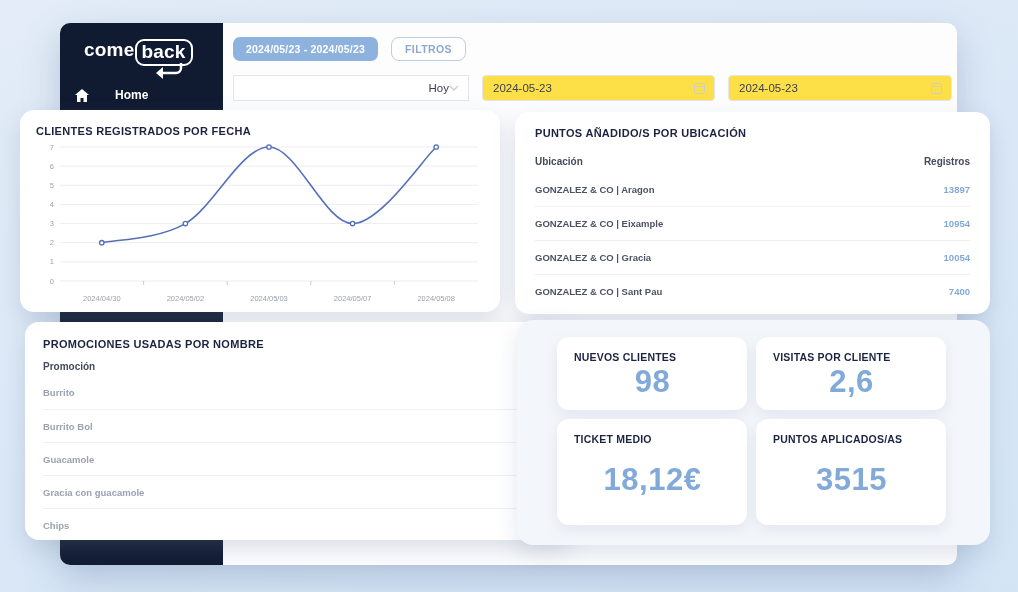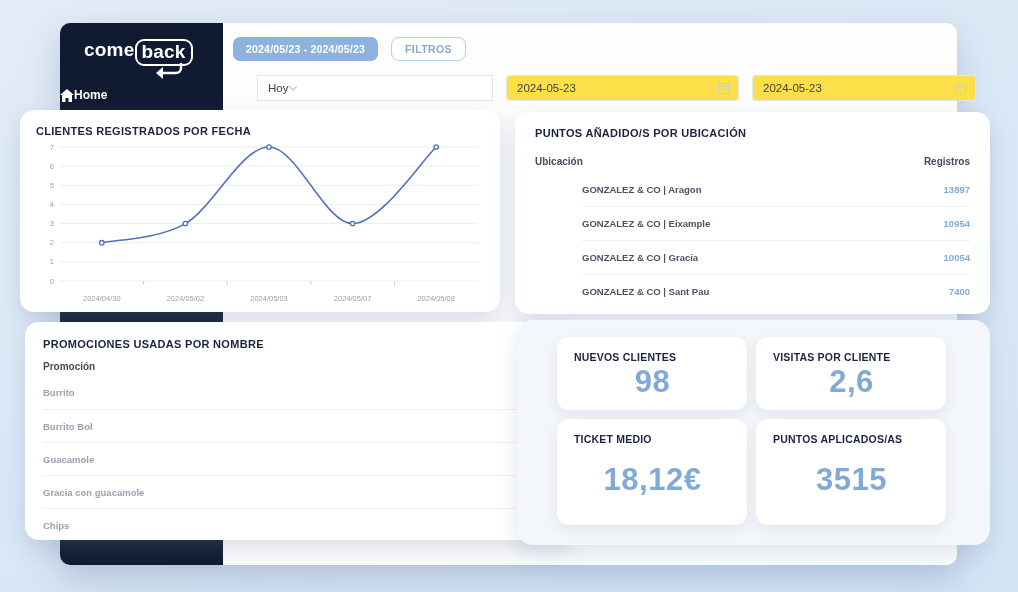--- a/index.html
+++ b/index.html
@@ -19,52 +19,52 @@
     display:flex; z-index:1;
   }
   .sidebar{
     width:163px; height:100%; background:#101a31;
     border-radius:10px 0 0 10px; flex:0 0 auto;
   }
   .logo{ margin:16px 0 0 24px; display:flex; align-items:flex-start; color:#fff;
          font-weight:700; font-size:19px; letter-spacing:.2px; position:relative; }
   .logo .back{ border:2.5px solid #fff; border-radius:9px; padding:0 5px 1px 4px; margin-left:1px; }
   .logo-arrow{ position:absolute; left:66px; top:24px; }
-  .side-item{ margin-top:22px; padding-left:0; display:flex; align-items:center; gap:0;
+  .side-item{ margin-top:22px; padding-left:15px; display:flex; align-items:center; gap:26px;
               color:#fff; font-size:12px; font-weight:600; cursor:pointer; }
   .topbar{ flex:1; padding:14px 14px 0 10px; }
   .topbar-row1{ display:flex; align-items:center; gap:13px; }
   .date-badge{ background:#8db2dd; color:#fff; font-size:10.5px; font-weight:700;
                padding:6px 13px; border-radius:7px; letter-spacing:.2px; cursor:pointer; }
   .filtros-btn{ background:#fff; border:1.5px solid #b9cfe8; color:#8ba9ce; font-size:10.5px;
                 font-weight:700; padding:5px 13px; border-radius:8px; letter-spacing:.4px; cursor:pointer;
                 font-family:"Liberation Sans", sans-serif; }
   .topbar-row2{ display:flex; gap:13px; margin-top:14px; }
   .select-box{ width:236px; height:26px; border:1px solid #e2e5ea; border-radius:0;
-               display:flex; align-items:center; justify-content:flex-start;
-               padding:0 9px 0 10px; font-size:11.5px; color:#3c414d; cursor:pointer; background:#fff;margin-left:24px; }
+               display:flex; align-items:center; justify-content:flex-end;
+               padding:0 9px 0 10px; font-size:11.5px; color:#3c414d; cursor:pointer; background:#fff; }
   .date-input{ height:26px; border:1px solid #e2e5ea; border-radius:4px; background:#fde047;
                display:flex; align-items:center; justify-content:space-between;
                padding:0 9px 0 10px; font-size:11.5px; color:#3c414d; cursor:pointer; }
   .date-input.d1{ width:233px; } .date-input.d2{ width:224px; }
   .cal-icon{ width:11px; height:11px; border:1.5px solid #c9ccd3; border-radius:2.5px; position:relative; }
   .cal-icon::before{ content:""; position:absolute; left:1px; right:1px; top:2px; height:1.5px; background:#c9ccd3; }
   
   .card{ position:absolute; background:#fff; border-radius:14px; z-index:2;
          box-shadow:0 9px 22px rgba(108,128,160,.24); }
   .card-title{ font-size:11px; font-weight:700; letter-spacing:.3px; color:#1c2340; }
   #card-chart{ left:20px; top:110px; width:480px; height:202px; padding:15px 14px 8px 16px; }
   #card-puntos{ left:515px; top:112px; width:475px; height:202px; padding:15px 20px 10px 20px; }
   #card-promos{ left:25px; top:322px; width:548px; height:218px; padding:16px 18px 1px 18px; }
   .thead{ display:flex; justify-content:space-between; font-size:10px; font-weight:700; color:#434a5a; }
   #card-puntos .thead{ margin-top:17px; }
   #card-promos .thead{ margin-top:11px; }
   .trow{ display:flex; justify-content:space-between; align-items:center; border-top:1px solid #eef0f4; }
   .trow:first-of-type{ border-top:none; }
-  #card-puntos .trow{ height:34px; } #card-puntos .tbody{ margin-top:5px;margin-left:47px; }
+  #card-puntos .trow{ height:34px; } #card-puntos .tbody{ margin-top:5px; }
   #card-promos .trow{ height:33px; } #card-promos .tbody{ margin-top:4px; }
   .tcell-l{ font-size:9.5px; font-weight:700; }
   #card-puntos .tcell-l{ color:#4a5264; }
   #card-promos .tcell-l{ color:#9aa1b0; }
   .tcell-r{ font-size:9.5px; font-weight:700; color:#82aad8; }
   
   #kpi-panel{ left:517px; top:320px; width:473px; height:225px; border-radius:16px;
               background:#f3f6fa; box-shadow:0 9px 22px rgba(108,128,160,.20);
               display:grid; grid-template-columns:1fr 1fr; grid-template-rows:73px 1fr;
               column-gap:12px; row-gap:27px; padding:17px 44px 20px 40px; position:absolute; z-index:2;gap:9px; }

